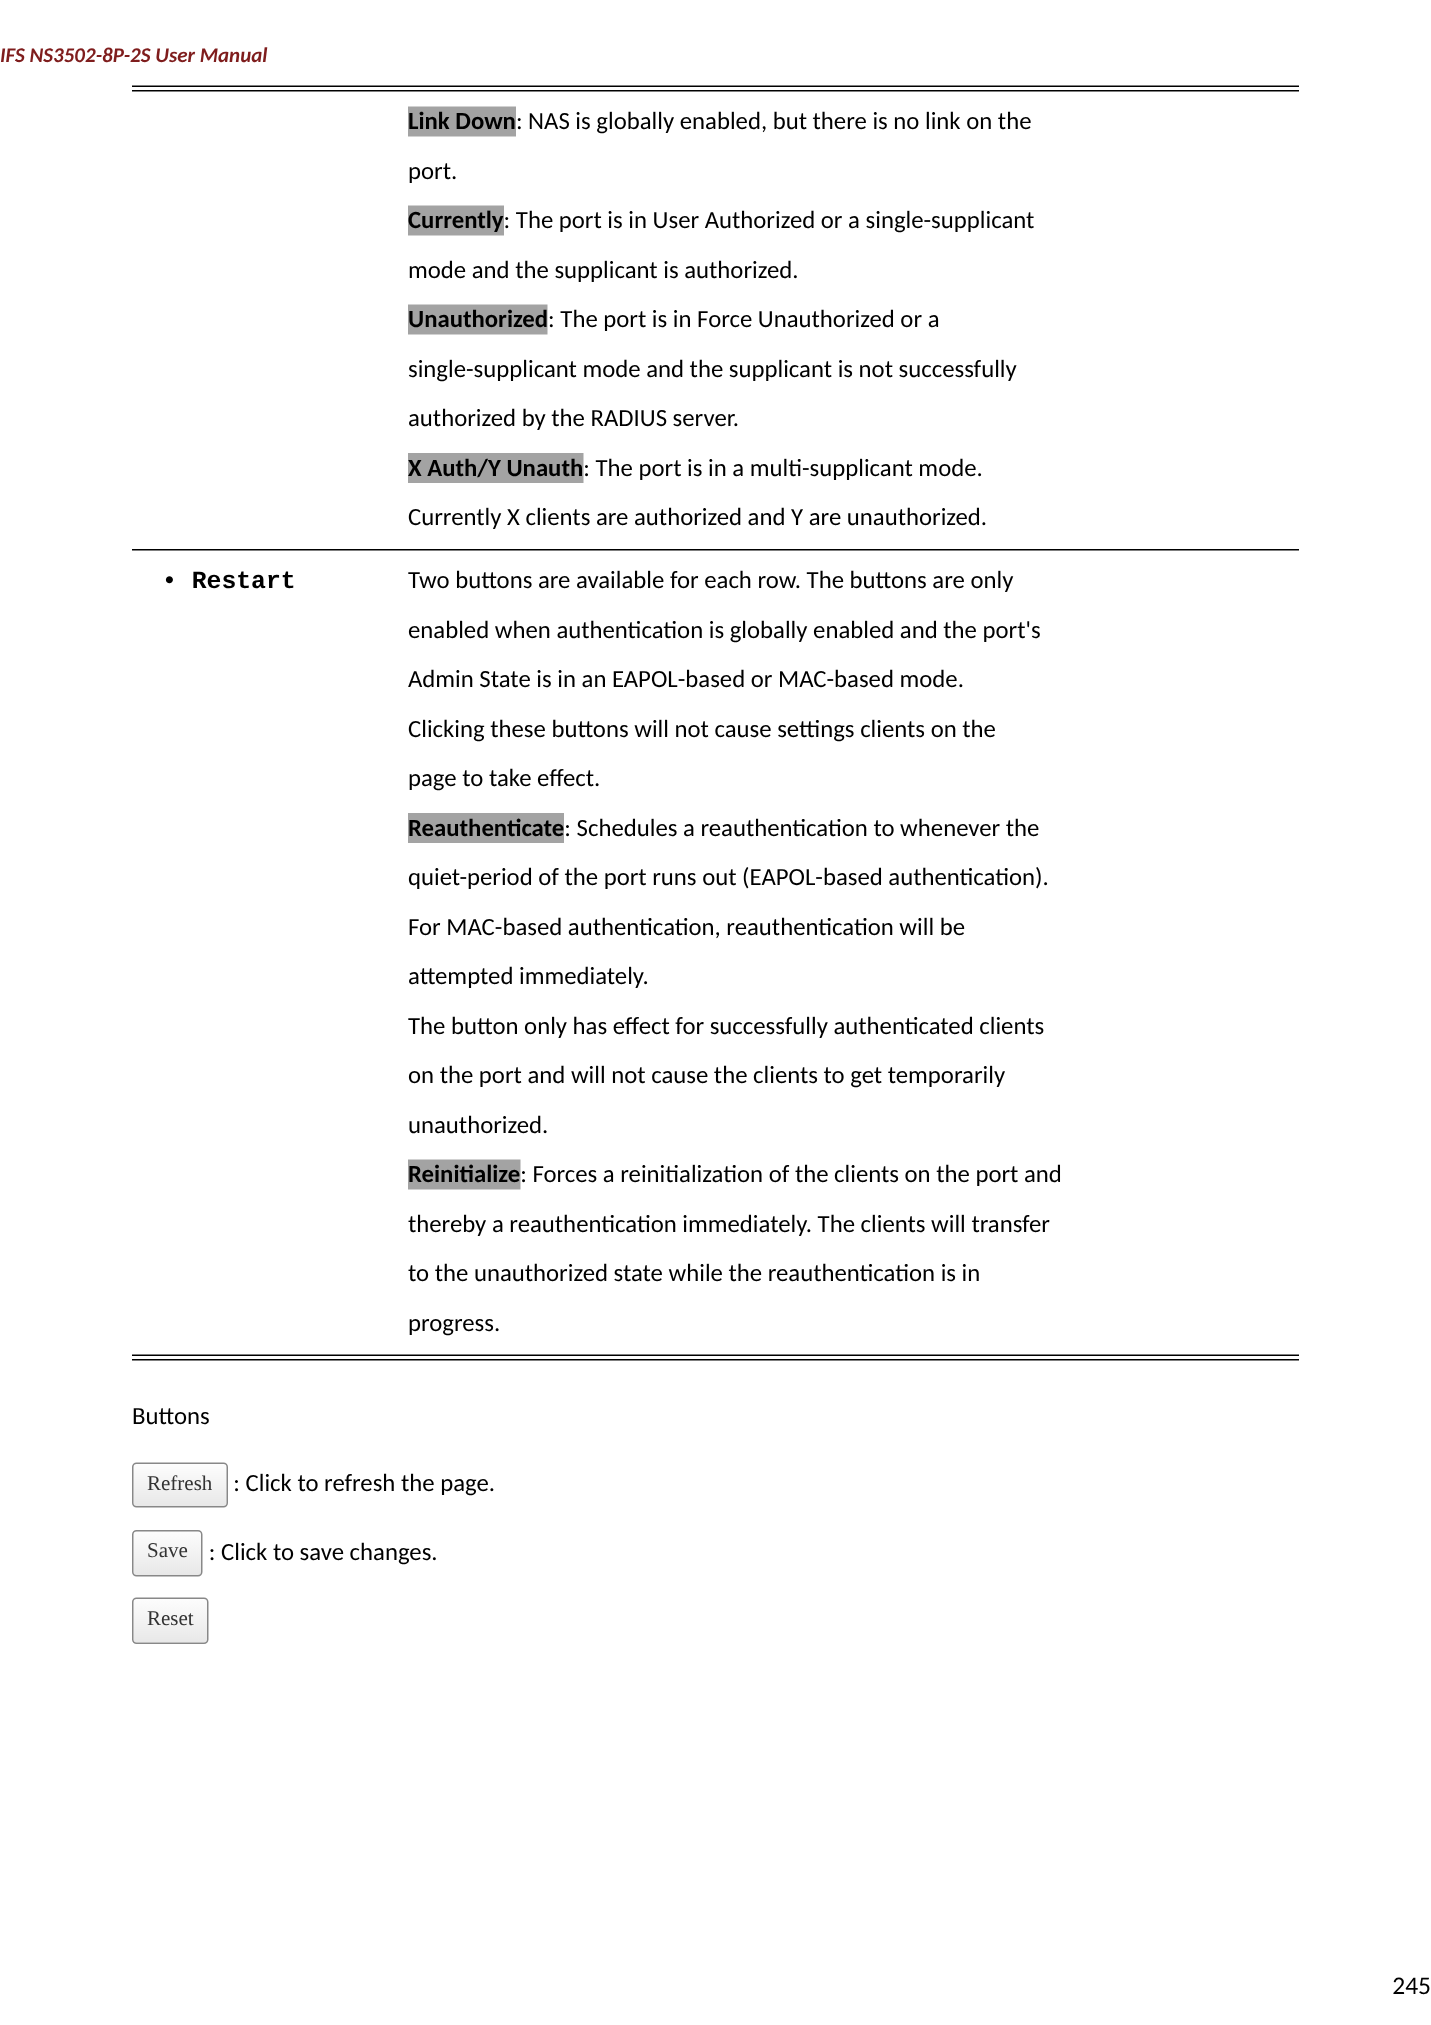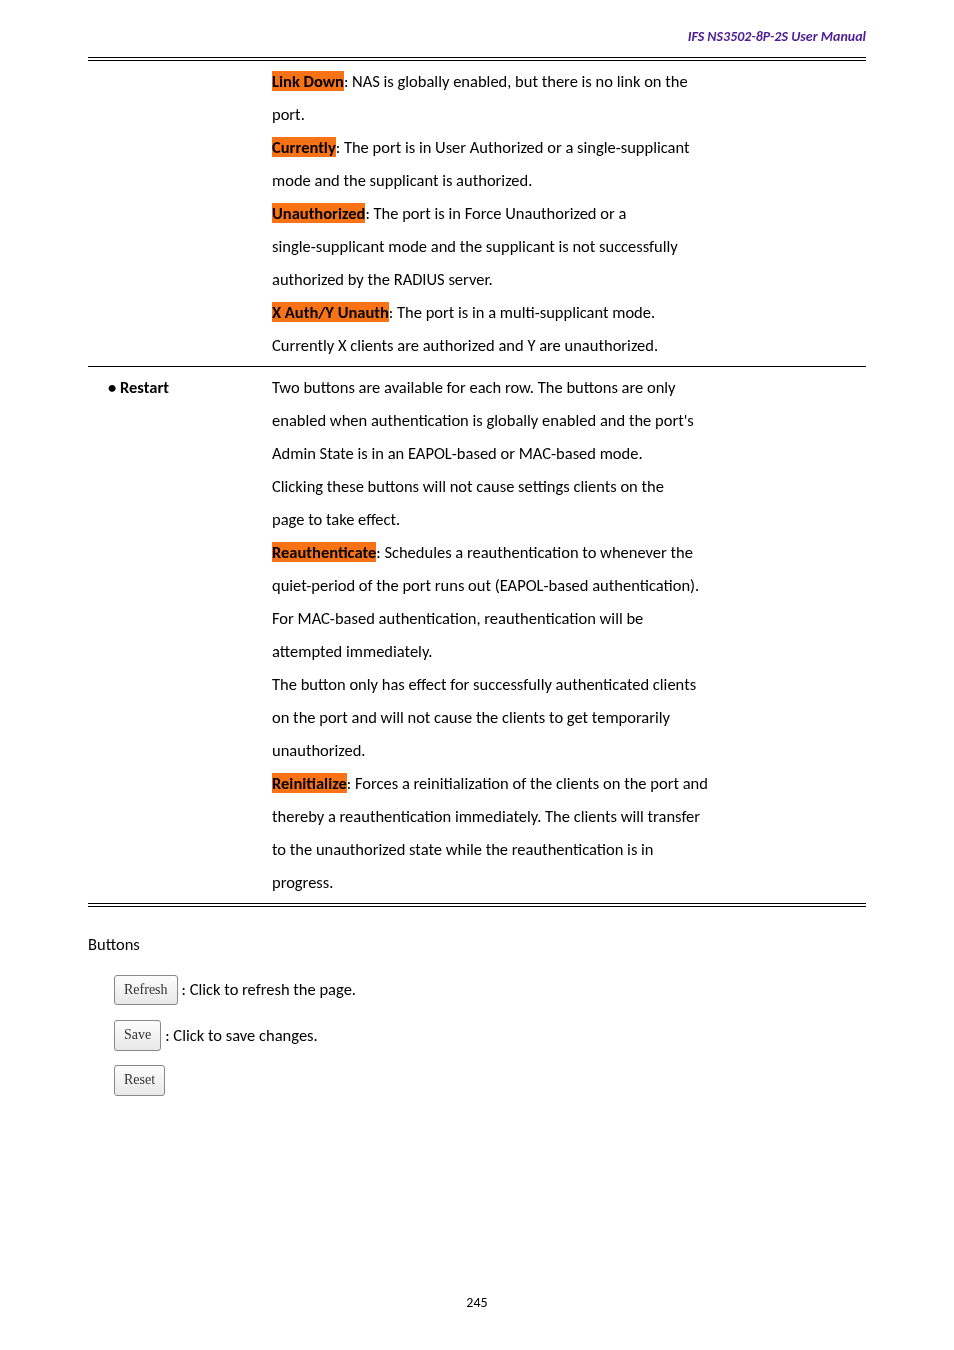--- a/index.html
+++ b/index.html
@@ -5,26 +5,26 @@
   * { box-sizing: border-box; margin: 0; padding: 0; }
   body {
     width: 954px;
     height: 1350px;
     font-family: Calibri, Arial, sans-serif;
     background: #fff;
     color: #000;
     position: relative;
   }
   .header {
-    text-align: right;
+    text-align: left;
     font-style: italic;
     font-weight: bold;
     font-size: 14px;
     padding: 28px 88px 0 0;
-    color: #4c1d95;
+    color: #7f1d1d;
   }
   .content {
     padding: 12px 88px 0 88px;
   }
   .double-rule {
     border: none;
     border-top: 1px solid #000;
     margin: 0;
   }
   .double-rule + .double-rule {
@@ -37,60 +37,60 @@
     line-height: 2.0;
   }
   table.main td {
     vertical-align: top;
     padding: 4px 10px 4px 4px;
   }
   table.main td.label {
     width: 180px;
     font-weight: bold;
     padding-left: 20px;
+    font-family: Liberation Mono, monospace;
   }
   .midrule td {
     border-top: 1px solid #000;
   }
   .hl {
-    background: #f97316;
+    background: #a3a3a3;
   }
   .bold { font-weight: bold; }
   .buttons-section {
     padding: 22px 88px 0 88px;
     font-size: 16.5px;
     line-height: 1.9;
   }
   .buttons-heading {
     font-weight: normal;
     margin-bottom: 14px;
   }
   .btn-row {
     display: flex;
     align-items: center;
     gap: 4px;
     margin-bottom: 14px;
-    margin-left: 26px;
   }
   .btn {
     display: inline-block;
     border: 1px solid #888;
     background: linear-gradient(#fdfdfd,#e8e8e8);
     border-radius: 3px;
     padding: 1px 9px;
     font-family: "Times New Roman", serif;
     font-size: 14px;
     color: #333;
   }
   .pagenum {
     position: absolute;
-    bottom: 39px;
+    bottom: 16px;
     width: 100%;
-    text-align: center;
-    font-size: 14px;
+    text-align: right;
+    font-size: 17px;
   }
 </style>
 </head>
 <body>
 
 <div class="header">
   <span>IFS  NS3502-8P-2S  User  Manual</span>
 </div>
 
 <div class="content">

